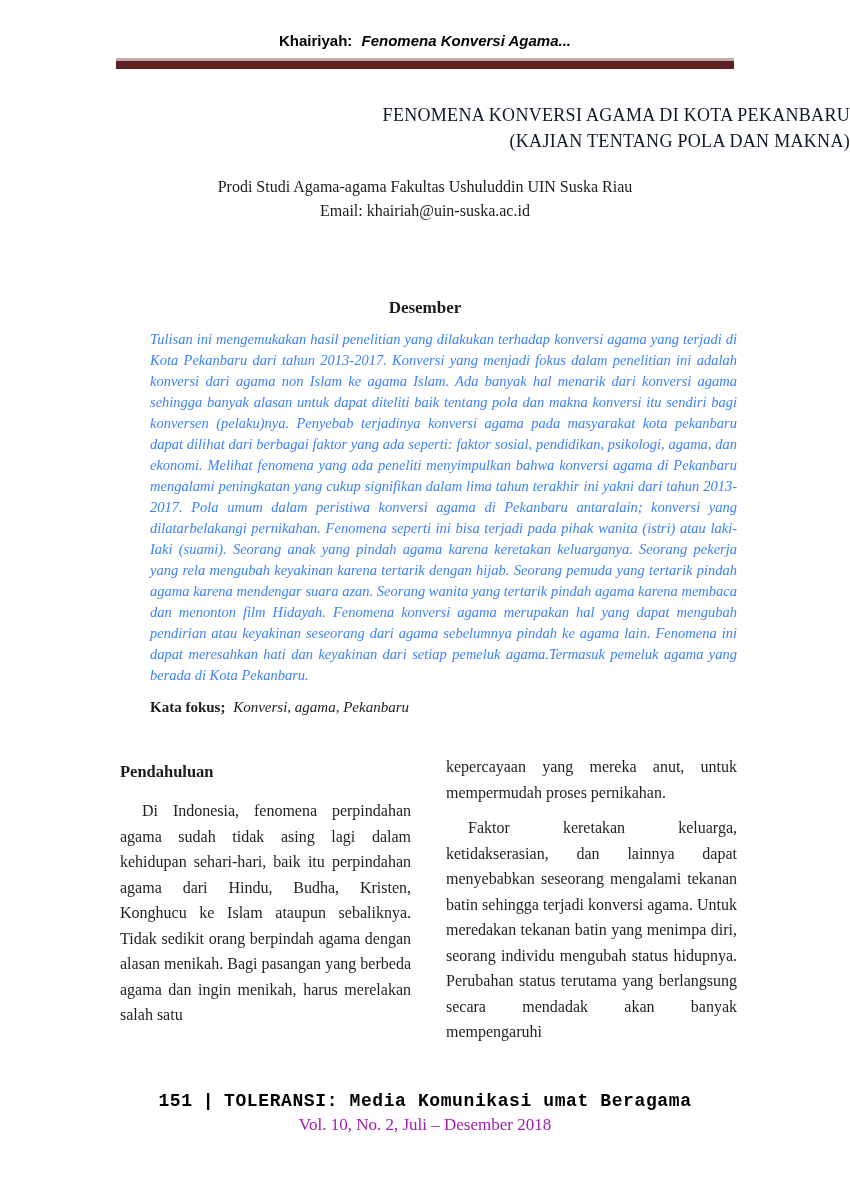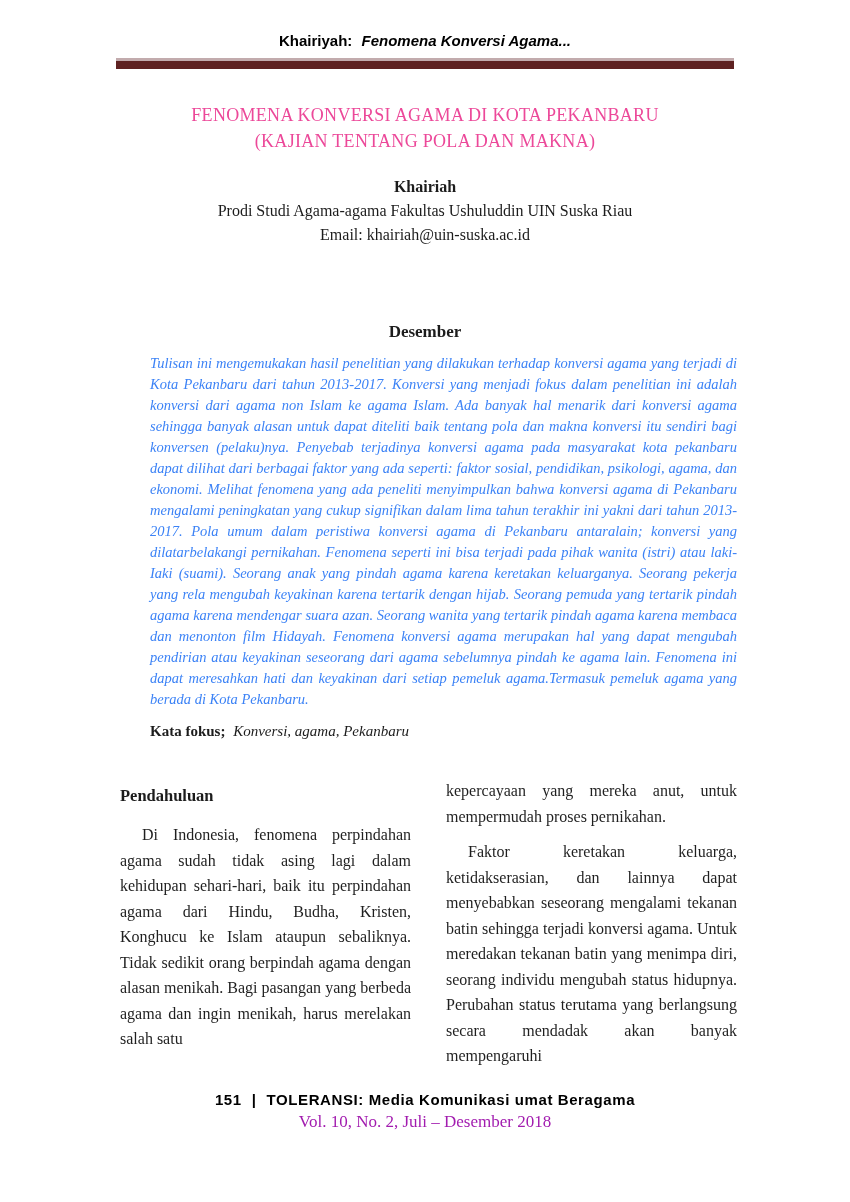--- a/index.html
+++ b/index.html
@@ -31,25 +31,25 @@
     color: #000000;
   }
   .running-head .title-part { font-style: italic; margin-left: 5px; }
   
   .rule-wrap { width: 618px; margin: 9px auto 0 auto; }
   .rule-light { height: 3px; background: var(--rule-light); }
   .rule-dark  { height: 8px; background: var(--rule-dark); }
   
   .title-block {
     margin-top: 33px;
-    text-align: center;
+    text-align: right;
     font-size: 18px;
     line-height: 26px;
     letter-spacing: 0.3px;
-    color: #ec4899;
+    color: #0f172a;
   }
   
   .author-block {
     margin-top: 21px;
     text-align: center;
     font-size: 16px;
     line-height: 24px;
   }
   .author-name { font-weight: bold; }
   
@@ -96,23 +96,23 @@
   .body-par.indent { text-indent: 22px; }
   .body-par + .body-par { margin-top: 10px; }
   
   .footer {
     position: absolute;
     left: 0; right: 0;
     top: 1091px;
     text-align: center;
   }
   .footer-journal-line {
-    font-family: Liberation Sans, sans-serif;
+    font-family: Liberation Mono, monospace;
     font-weight: bold;
-    font-size: 15px;
+    font-size: 18px;
     letter-spacing: 0.6px;
     color: #000000;
   }
   .footer-separator { margin: 0 10px; }
   .footer-volume-line {
     margin-top: 4px;
     font-size: 17px;
     color: #a21caf;
   }
 </style>
@@ -130,21 +130,20 @@
     <div class="rule-light"></div>
     <div class="rule-dark"></div>
   </div>
 
   <div class="title-block">
     <div>FENOMENA KONVERSI AGAMA DI KOTA PEKANBARU</div>
     <div>(KAJIAN TENTANG POLA DAN MAKNA)</div>
   </div>
 
   <div class="author-block">
-    <div class="author-name">Khairiah</div>
     <div class="author-affiliation">Prodi Studi Agama-agama Fakultas Ushuluddin UIN Suska Riau</div>
     <div class="author-email">Email: khairiah@uin-suska.ac.id</div>
   </div>
 
   <div class="abstract-heading">Desember</div>
 
   <p class="abstract-body">Tulisan ini mengemukakan hasil penelitian yang dilakukan terhadap konversi agama yang terjadi di Kota Pekanbaru dari tahun 2013-2017. Konversi yang menjadi fokus dalam penelitian ini adalah konversi dari agama non Islam ke agama Islam. Ada banyak hal menarik dari konversi agama sehingga banyak alasan untuk dapat diteliti baik tentang pola dan makna konversi itu sendiri bagi konversen (pelaku)nya. Penyebab terjadinya konversi agama pada masyarakat kota pekanbaru dapat dilihat dari berbagai faktor yang ada seperti: faktor sosial, pendidikan, psikologi, agama, dan ekonomi. Melihat fenomena yang ada peneliti menyimpulkan bahwa konversi agama di Pekanbaru mengalami peningkatan yang cukup signifikan dalam lima tahun terakhir ini yakni dari tahun 2013-2017. Pola umum dalam peristiwa konversi agama di Pekanbaru antaralain; konversi yang dilatarbelakangi pernikahan. Fenomena seperti ini bisa terjadi pada pihak wanita (istri) atau laki-Iaki (suami). Seorang anak yang pindah agama karena keretakan keluarganya. Seorang pekerja yang rela mengubah keyakinan karena tertarik dengan hijab. Seorang pemuda yang tertarik pindah agama karena mendengar suara azan. Seorang wanita yang tertarik pindah agama karena membaca dan menonton film Hidayah. Fenomena konversi agama merupakan hal yang dapat mengubah pendirian atau keyakinan seseorang dari agama sebelumnya pindah ke agama lain. Fenomena ini dapat meresahkan hati dan keyakinan dari setiap pemeluk agama.Termasuk pemeluk agama yang berada di Kota Pekanbaru.</p>
 
   <div class="keywords">
     <span class="kw-label">Kata fokus;</span>

